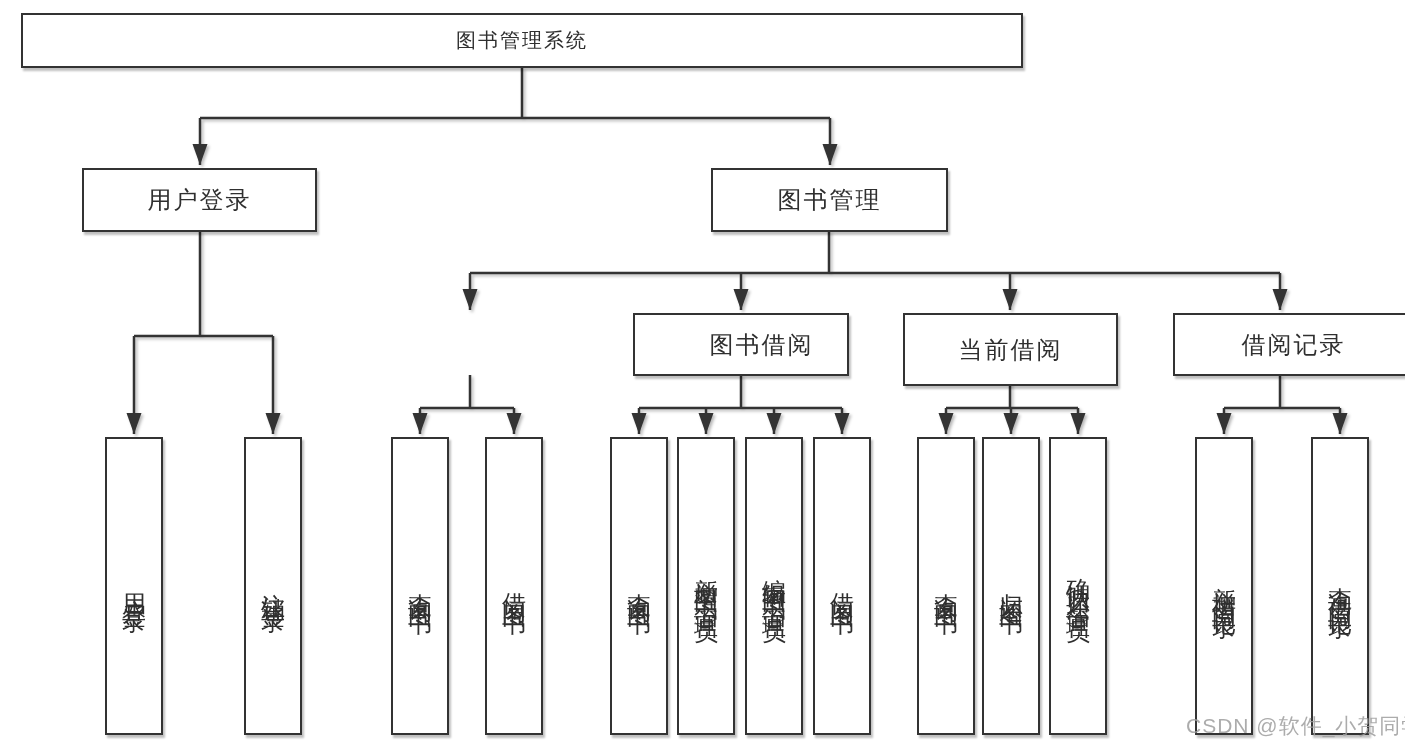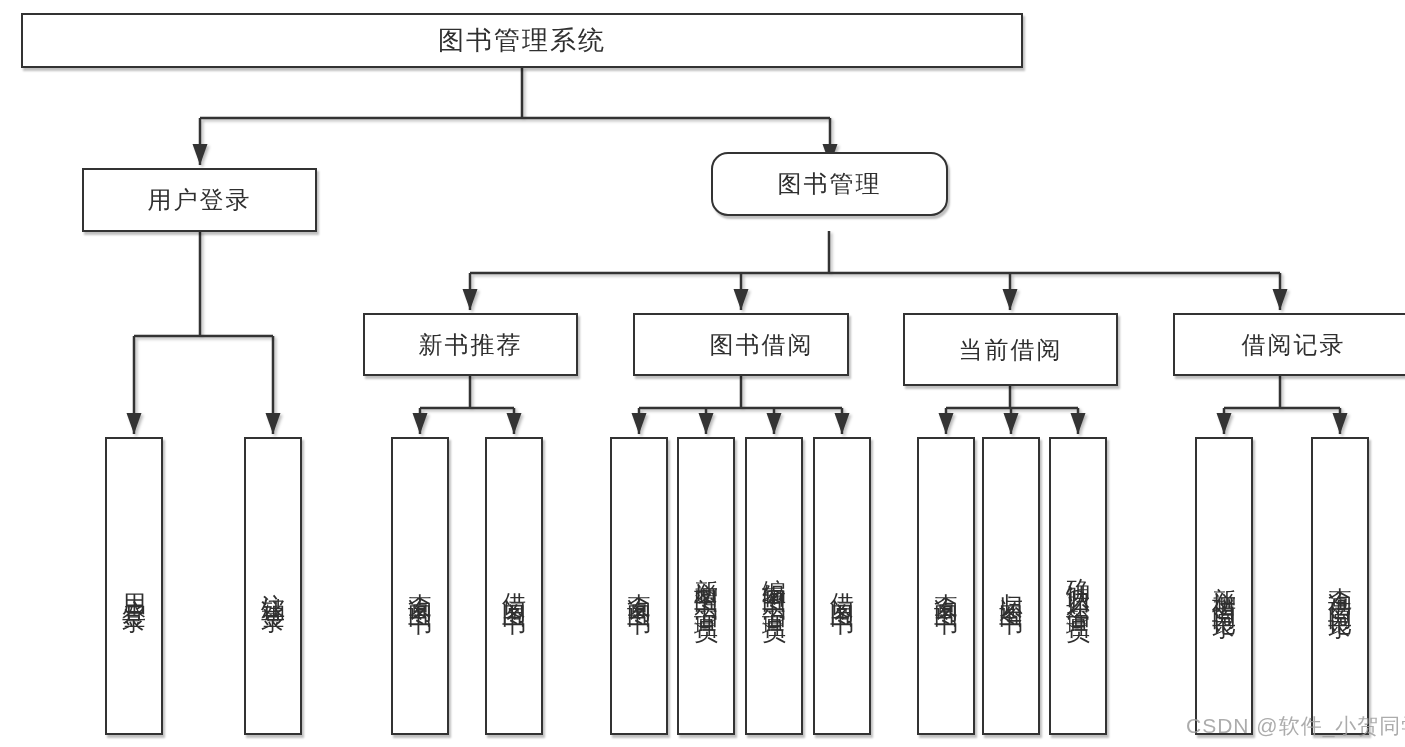--- a/index.html
+++ b/index.html
@@ -26,21 +26,21 @@
     justify-content: center;
     box-shadow: 2px 3px 2px rgba(0,0,0,0.25);
     z-index: 2;
   }
   .hbox span {
     font-size: 24px;
     letter-spacing: 2px;
     color: #2f2f2f;
     white-space: nowrap;
   }
-  .hbox.root span { font-size: 26px; }
+  .hbox.root span { font-size: 20px; }
   .vbox { width: 58px; height: 298px; }
   .vbox span {
     writing-mode: vertical-rl;
     text-orientation: mixed;
     font-size: 24px;
     line-height: 1;
     letter-spacing: 6px;
     color: #2f2f2f;
     max-height: 290px;
   }
@@ -104,27 +104,24 @@
     </g>
   </svg>
 
   <div class="hbox root" style="left:21px; top:13px; width:1002px; height:55px;">
     <span>图书管理系统</span>
   </div>
 
   <div class="hbox" style="left:82px; top:168px; width:235px; height:64px;">
     <span>用户登录</span>
   </div>
-  <div class="hbox" style="left:711px; top:152px; width:237px; height:64px;border-radius:17px;">
+  <div class="hbox" style="left:711px; top:168px; width:237px; height:64px;">
     <span>图书管理</span>
   </div>
 
-  <div class="hbox" style="left:363px; top:313px; width:215px; height:63px;">
-    <span>新书推荐</span>
-  </div>
   <div class="hbox" style="left:633px; top:313px; width:216px; height:63px;padding-left:41px;">
     <span>图书借阅</span>
   </div>
   <div class="hbox" style="left:903px; top:313px; width:215px; height:73px;">
     <span>当前借阅</span>
   </div>
   <div class="hbox" style="left:1173px; top:313px; width:241px; height:63px;">
     <span>借阅记录</span>
   </div>
 

